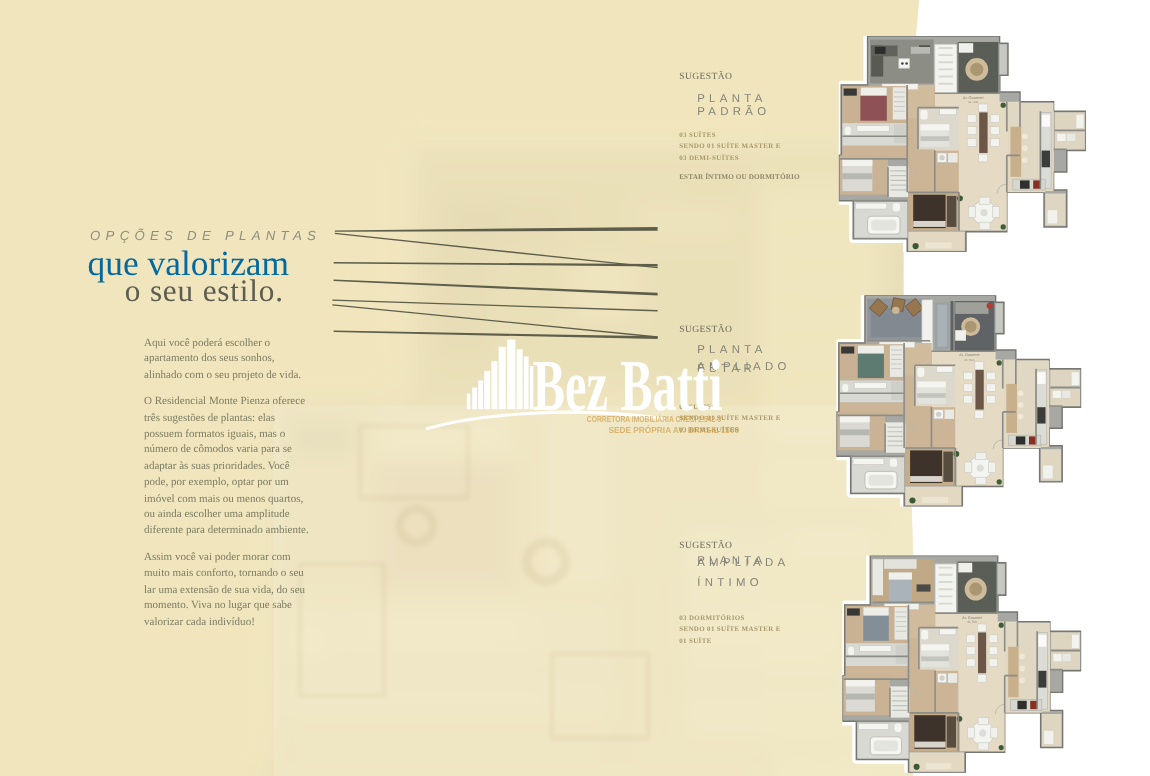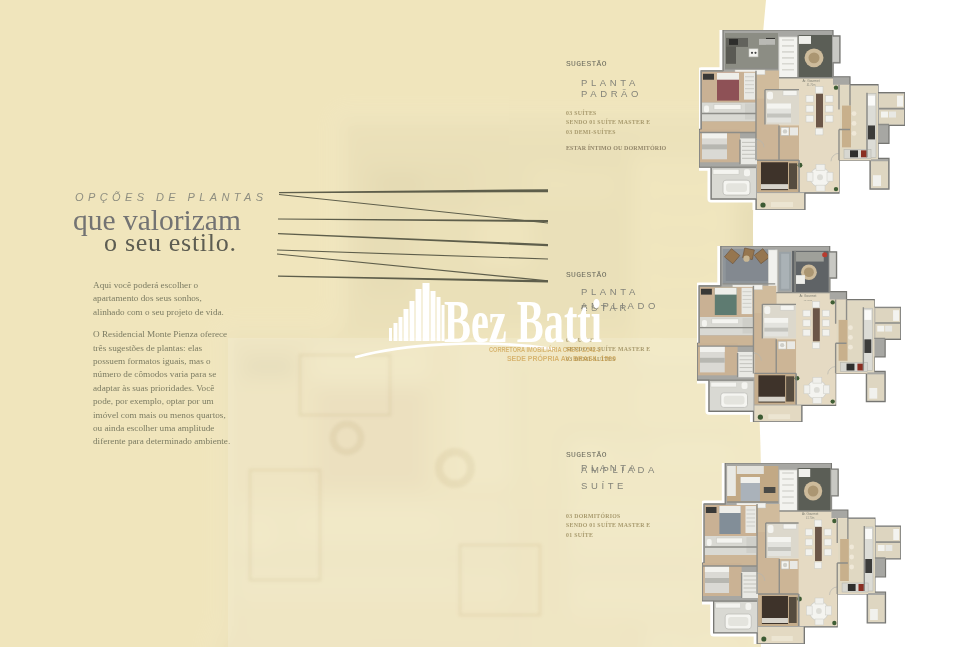--- a/index.html
+++ b/index.html
@@ -1,20 +1,20 @@
 <!DOCTYPE html>
 <html lang="pt"><head>
 <meta charset="utf-8">
 <title>Plantas</title>
 <style>
   html,body{margin:0;padding:0;}
   body{width:958px;height:647px;position:relative;overflow:hidden;background:#ffffff;
        font-family:"Liberation Serif",serif;}
   .abs{position:absolute;}
-  .sug{position:absolute;font-family:Liberation Mono, monospace;font-size:8px;letter-spacing:0.3px;color:#6b6b5e;}
+  .sug{position:absolute;font-family:Liberation Serif, serif;font-size:8px;letter-spacing:0.3px;color:#6b6b5e;}
   .ttl{position:absolute;font-family:"Liberation Sans",sans-serif;font-size:9.5px;letter-spacing:3.6px;color:#84847a;padding-left:15px;}
   .tiny{position:absolute;font-family:"Liberation Serif",serif;font-weight:bold;font-size:5.8px;letter-spacing:0.3px;color:#a89a6d;}
   .note{position:absolute;font-family:"Liberation Serif",serif;font-weight:bold;font-size:6px;letter-spacing:0.1px;color:#93876a;}
   .body p{margin:0 0 9px 0;}
 </style>
 </head>
 <body>
 
 <svg class="abs" style="left:0;top:0" width="958" height="647" viewBox="0 0 958 647">
   <defs>
@@ -210,27 +210,28 @@
     <polygon points="278,218.4 548,220 548,222 278,219.6"></polygon>
     <polygon points="278,233 548,244 548,246.2 278,234.2"></polygon>
     <polygon points="277,249.5 548,258.4 548,259.6 277,250.6"></polygon>
     <polygon points="277,253.5 548,280.2 548,281.4 277,254.5"></polygon>
     <polygon points="278,275.5 548,280.2 548,282.6 278,276.7"></polygon>
   </g>
 </svg>
 
 <div class="abs" style="left:75px;top:191px;font-family:'Liberation Sans',sans-serif;font-size:11px;letter-spacing:4.4px;color:#8e8e80;font-style:italic;">OPÇÕES DE PLANTAS</div>
 
-<div class="abs" style="left:73px;top:204px;width:400px;font-family:'Liberation Serif',serif;font-size:29.5px;color:#737373;">que valorizam</div>
+<div class="abs" style="left:73px;top:204px;width:400px;font-family:'Liberation Serif',serif;font-size:29.5px;color:#0369a1;">que valorizam</div>
 
 <div class="abs" style="left:104px;top:228px;width:400px;font-family:'Liberation Serif',serif;font-size:26px;letter-spacing:0.7px;color:#5d5d52;">o seu estilo.</div>
 
-<div class="abs body" style="left:93px;top:279px;width:200px;font-size:9.2px;line-height:13.4px;color:#7c7c63;">
+<div class="abs body" style="left:120px;top:279px;width:200px;font-size:9.2px;line-height:13.4px;color:#7c7c63;">
 <p>Aqui você poderá escolher o<br>apartamento dos seus sonhos,<br>alinhado com o seu projeto de vida.</p>
 <p>O Residencial Monte Pienza oferece<br>três sugestões de plantas: elas<br>possuem formatos iguais, mas o<br>número de cômodos varia para se<br>adaptar às suas prioridades. Você<br>pode, por exemplo, optar por um<br>imóvel com mais ou menos quartos,<br>ou ainda escolher uma amplitude<br>diferente para determinado ambiente.</p>
+<p>Assim você vai poder morar com<br>muito mais conforto, tornando o seu<br>lar uma extensão de sua vida, do seu<br>momento. Viva no lugar que sabe<br>valorizar cada indivíduo!</p>
 </div>
 
 <div class="sug" style="left:566px;top:59px">SUGESTÃO</div>
 
 <div class="ttl" style="left:566px;top:76.5px">PLANTA</div>
 
 <div class="ttl" style="left:566px;top:88px">PADRÃO</div>
 
 <div class="tiny" style="left:566px;top:109.5px">03 SUÍTES</div>
 
@@ -251,21 +252,21 @@
 <div class="tiny" style="left:566px;top:336.5px">03 SUÍTES</div>
 
 <div class="tiny" style="left:566px;top:346px">SENDO 01 SUÍTE MASTER E</div>
 
 <div class="tiny" style="left:566px;top:355.5px">03 DEMI-SUÍTES</div>
 
 <div class="sug" style="left:566px;top:449.5px">SUGESTÃO</div>
 
 <div class="ttl" style="left:566px;top:461.5px">PLANTA</div>
 
-<div class="ttl" style="left:566px;top:479.5px">SUÍTE</div>
+<div class="ttl" style="left:566px;top:479.5px">ÍNTIMO</div>
 
 <div class="ttl" style="left:566px;top:464px">AMPLIADA</div>
 
 <div class="tiny" style="left:566px;top:512.5px">03 DORMITÓRIOS</div>
 
 <div class="tiny" style="left:566px;top:522px">SENDO 01 SUÍTE MASTER E</div>
 
 <div class="tiny" style="left:566px;top:531.5px">01 SUÍTE</div>
 
 <svg class="abs" style="left:699px;top:30px" width="206" height="180" viewBox="0 0 206 181" preserveAspectRatio="none">

